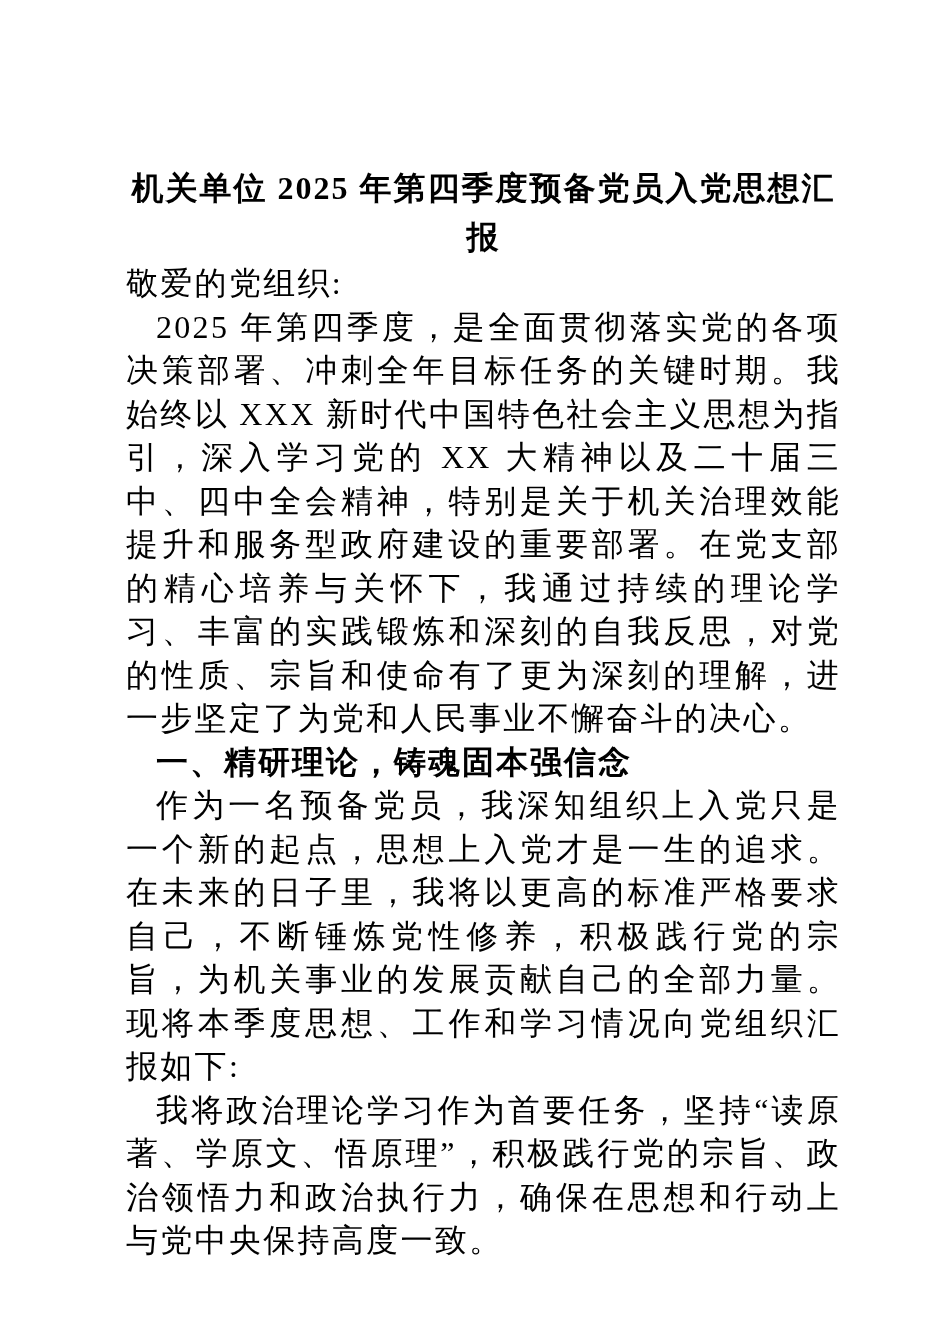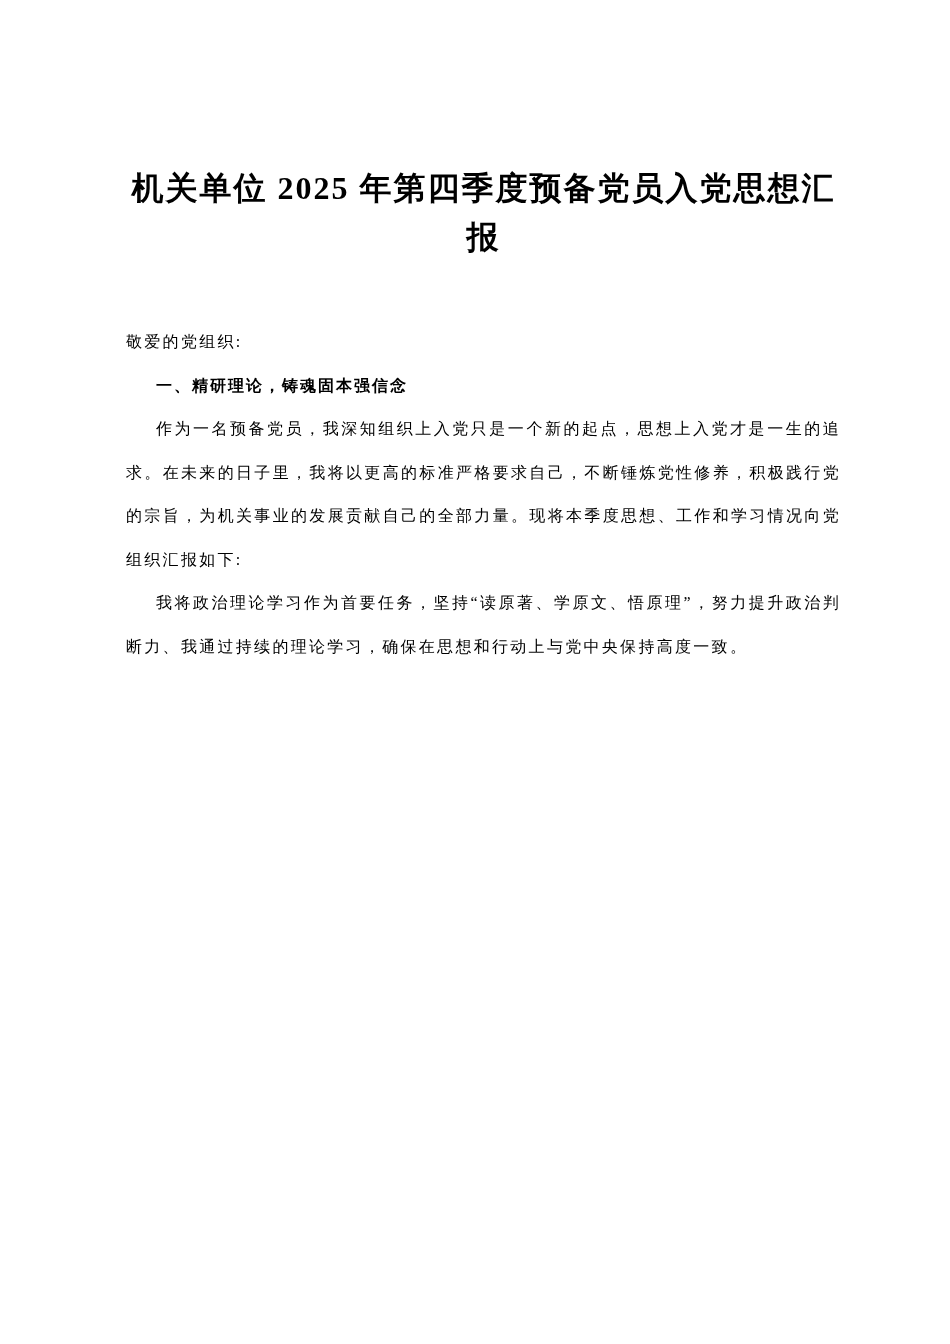--- a/index.html
+++ b/index.html
@@ -22,22 +22,21 @@
   }
   .doc-title {
     font-size: 32px;
     line-height: 49px;
     font-weight: 700;
     text-align: center;
     letter-spacing: 2px;
     margin: 0;
   }
   .doc-body {
-    margin-top: 58px;
-    font-size: 16px;
+    font-size: 32px;
     line-height: 43.5px;
     letter-spacing: 2.3px;
     text-align: justify;
   }
   .para {
     margin: 0;
     text-indent: 30px;
   }
   .para.salutation {
     text-indent: 0;
@@ -52,17 +51,18 @@
     font-weight: 400;
   }
 </style>
 </head>
 <body>
 
 <div class="page">
   <h1 class="doc-title">机关单位 2025 年第四季度预备党员入党思想汇报</h1>
   <div class="doc-body">
       <div class="para salutation">敬爱的党组织:</div>
+      <div class="para">2025 年第四季度，是全面贯彻落实党的各项决策部署、冲刺全年目标任务的关键时期。我始终以 XXX 新时代中国特色社会主义思想为指引，深入学习党的 XX 大精神以及二十届三中、四中全会精神，特别是关于机关治理效能提升和服务型政府建设的重要部署。在党支部的精心培养与关怀下，我通过持续的理论学习、丰富的实践锻炼和深刻的自我反思，对党的性质、宗旨和使命有了更为深刻的理解，进一步坚定了为党和人民事业不懈奋斗的决心。</div>
       <div class="para h-hei">一、精研理论，铸魂固本强信念</div>
       <div class="para">作为一名预备党员，我深知组织上入党只是一个新的起点，思想上入党才是一生的追求。在未来的日子里，我将以更高的标准严格要求自己，不断锤炼党性修养，积极践行党的宗旨，为机关事业的发展贡献自己的全部力量。现将本季度思想、工作和学习情况向党组织汇报如下:</div>
-      <div class="para">我将政治理论学习作为首要任务，坚持“读原著、学原文、悟原理”，努力提升政治判断力、我通过持续的理论学习，确保在思想和行动上与党中央保持高度一致。</div>
+      <div class="para">我将政治理论学习作为首要任务，坚持“读原著、学原文、悟原理”，积极践行党的宗旨、政治领悟力和政治执行力，确保在思想和行动上与党中央保持高度一致。</div>
     </div>
 </div>
 
 </body></html>

